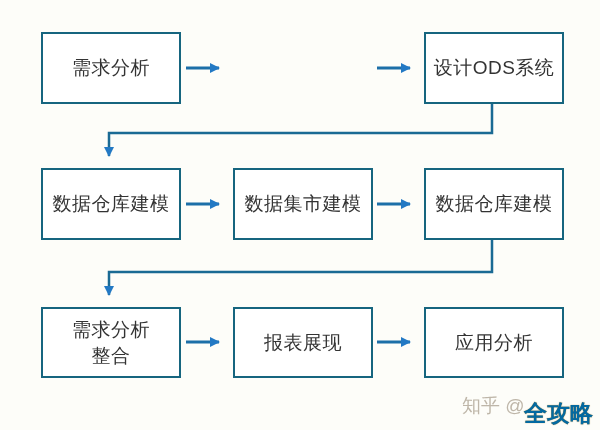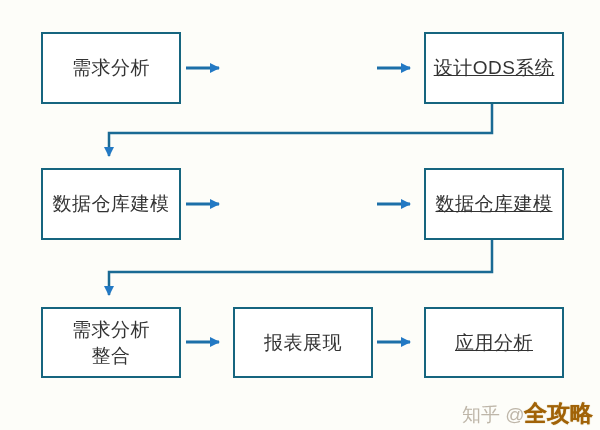--- a/index.html
+++ b/index.html
@@ -40,38 +40,37 @@
     line-height: 1.35;
     white-space: pre-line;
     z-index: 2;
     letter-spacing: 0.5px;
   }
   .row0 { top: 32px;  height: 72px; }
   .row1 { top: 168px; height: 72px; }
   .row2 { top: 307px; height: 71px; }
   .col0 { left: 41px; }
   .col1 { left: 233px; }
-  .col2 { left: 424px; text-decoration: underline; }
+  .col2 { left: 424px; }
   .watermark-gray {
     position: absolute;
     left: 462px;
     top: 393px;
     font-size: 19px;
     color: rgba(186, 178, 164, 0.95);
     z-index: 3;
     white-space: nowrap;
-    margin-top: 9px;
   }
   .watermark-gold {
     position: absolute;
     left: 524px;
     top: 398px;
     font-size: 23px;
     font-weight: bold;
-    color: #a16207;
+    color: #0369a1;
     text-shadow: 0 0 1px #a87b20;
     z-index: 4;
     white-space: nowrap;
   }
 </style>
 </head>
 <body>
 
 <div class="canvas">
 
@@ -93,20 +92,21 @@
     <polyline points="492,240 492,272 109,272 109,295" fill="none" stroke="#1a6a94" stroke-width="2.5" marker-end="url(#ah)"></polyline>
 
     <line x1="186" y1="342" x2="219" y2="342" stroke="#1c6fa8" stroke-width="3" marker-end="url(#ah)"></line>
     <line x1="377" y1="342" x2="410" y2="342" stroke="#1c6fa8" stroke-width="3" marker-end="url(#ah)"></line>
   </svg>
 
   <div class="flow-box row0 col0">需求分析</div>
   <div class="flow-box row0 col2">设计ODS系统</div>
 
   <div class="flow-box row1 col0">数据仓库建模</div>
+  <div class="flow-box row1 col1">数据集市建模</div>
   <div class="flow-box row1 col2">数据仓库建模</div>
 
   <div class="flow-box row2 col0">需求分析
 整合</div>
   <div class="flow-box row2 col1">报表展现</div>
   <div class="flow-box row2 col2">应用分析</div>
 
   <div class="watermark-gray">知乎 @</div>
   <div class="watermark-gold">全攻略</div>
 

